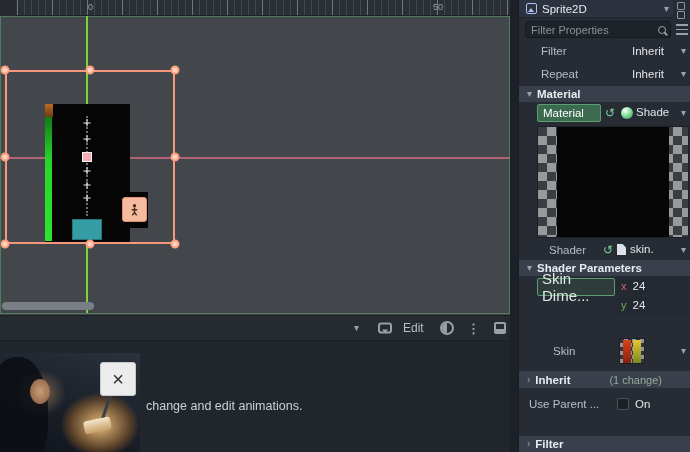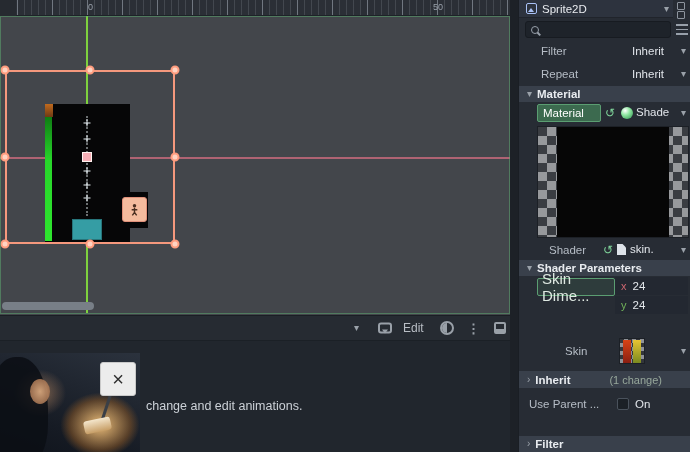--- a/index.html
+++ b/index.html
@@ -229,20 +229,21 @@
 
     <div class="irow node-hdr">
       <span class="sprite-icon"></span>
       <span class="title">Sprite2D</span>
       <span class="chev" style="margin-left:auto;">▾</span>
     </div>
     <span class="mini-icon" style="top:2px;"></span>
     <span class="mini-icon" style="top:11px;"></span>
 
     <div class="search-box">
+      <span class="search-text">Filter Properties</span>
       <span class="mag-icon"></span>
     </div>
     <span class="tools-icon"></span>
 
     <div class="irow" style="top:43px; height:15px;">
       <span class="plabel" style="margin-left:22px;">Filter</span>
       <span class="val-group">
         <span class="pvalue">Inherit</span>
         <span class="chev">▾</span>
       </span>
@@ -290,21 +291,21 @@
     <div class="dimrow" style="top:277px;">
       <span class="ax-x">x</span>
       <span class="dimval">24</span>
     </div>
     <div class="dimrow" style="top:296px;">
       <span class="ax-y">y</span>
       <span class="dimval">24</span>
     </div>
 
     <div class="irow" style="top:336px; height:30px;">
-      <span class="plabel" style="margin-left:46px;">Skin</span>
+      <span class="plabel" style="margin-left:34px;">Skin</span>
       <span class="skin-thumb">
         <span class="skin-bar1"></span>
         <span class="skin-bar2"></span>
       </span>
       <span class="chev" style="position:absolute; right:4px;">▾</span>
     </div>
 
     <div class="sec" style="top:371px; height:17px;">
       <span class="chev">›</span>
       <span class="sec-title">Inherit</span>

